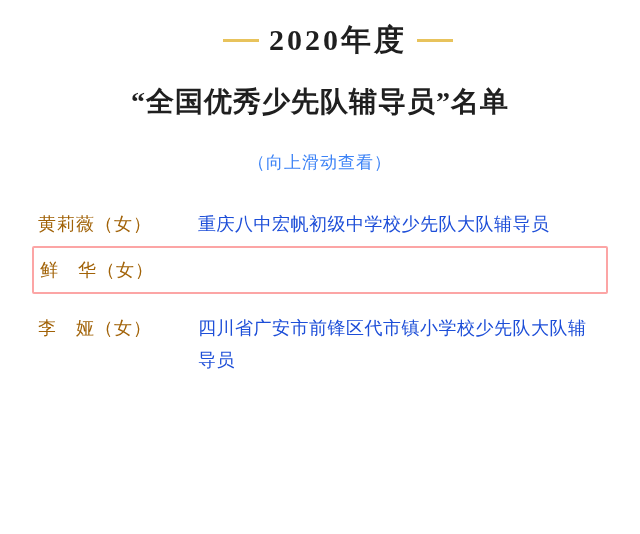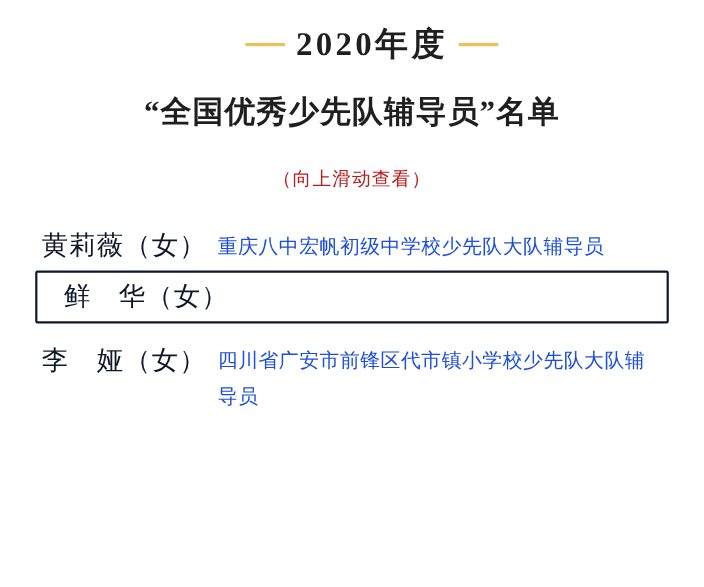--- a/index.html
+++ b/index.html
@@ -46,48 +46,48 @@
     margin-top: 22px;
     font-size: 28px;
     font-weight: bold;
     letter-spacing: 1px;
     color: #1f1f1f;
   }
   .scroll-hint {
     text-align: center;
     margin-top: 30px;
     font-size: 17px;
-    color: #b91c1c;
+    color: #3b82f6;
     letter-spacing: 1px;
   }
   .list {
     margin-top: 28px;
     padding: 0 38px 0 38px;
   }
   .row {
     display: flex;
     align-items: flex-start;
     padding: 6px 0 6px 0;
     position: relative;
   }
   .row.highlight {
-    border: 2px solid #0f172a;
+    border: 2px solid #fca5a5;
     border-radius: 2px;
     margin-left: -6px;
     margin-right: -6px;
-    padding-left: 24px;
+    padding-left: 6px;
     padding-right: 6px;
   }
   .name {
     width: 160px;
     flex: 0 0 160px;
-    font-size: 24px;
+    font-size: 18px;
     line-height: 32px;
     letter-spacing: 1px;
-    color: #0f172a;
+    color: #a16207;
     white-space: pre;
   }
   .desc {
     flex: 1 1 auto;
     font-size: 18px;
     line-height: 32px;
     letter-spacing: 0.5px;
     color: #1d4ed8;
   }
 </style>

